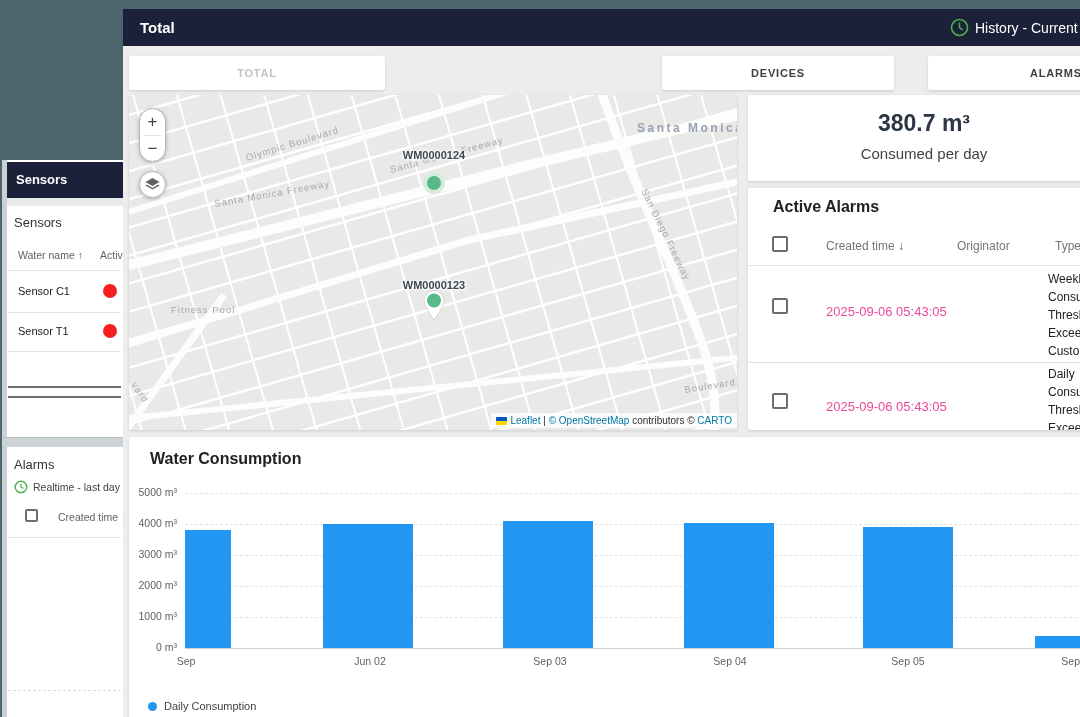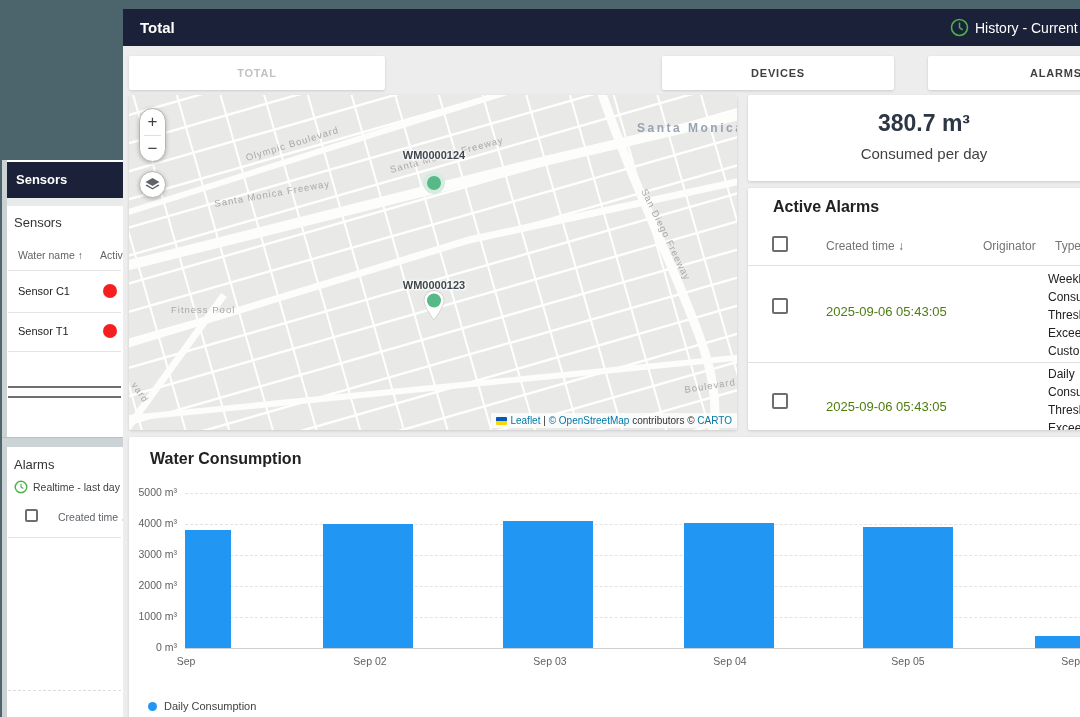--- a/index.html
+++ b/index.html
@@ -59,21 +59,21 @@
 
   
   #consumption-card{left:625px;top:86px;width:352px;height:86px;text-align:center;}
   #consumption-value{position:absolute;left:0;top:15px;width:352px;font-size:23px;font-weight:bold;color:#2c3644;}
   #consumption-label{position:absolute;left:0;top:50px;width:352px;font-size:15px;color:#424242;}
   #alarms-card{left:625px;top:179px;width:352px;height:242px;overflow:hidden;}
   #alarms-title{left:25px;top:10px;font-size:16px;font-weight:bold;color:#212121;}
   .al-th{font-size:12px;color:#757575;white-space:nowrap;}
   .checkbox{width:16px;height:16px;border:2px solid #6e6e6e;border-radius:2px;background:#fff;cursor:pointer;}
   .al-divider{left:0;height:1px;width:352px;background:#e0e0e0;}
-  .al-time{font-size:13px;color:#4d7c0f;white-space:nowrap;}
+  .al-time{font-size:13px;color:#ec4899;white-space:nowrap;}
   .al-type{font-size:12px;color:#212121;width:30px;line-height:18px;overflow:visible;}
 
   
   #chart-card{left:6px;top:428px;width:1049px;height:300px;}
   #chart-title{left:21px;top:13px;font-size:16px;font-weight:bold;color:#212121;text-align:center;}
   .gridline{position:absolute;left:56px;right:6px;height:0;border-top:1px dashed #e3e3e3;}
   .gridline.zero{border-top:1px solid #cfcfcf;}
   .ytick{position:absolute;left:0;width:48px;text-align:right;font-size:10.5px;color:#616161;}
   .bar{position:absolute;background:#2196f3;cursor:pointer;}
   .xtick{position:absolute;width:70px;text-align:center;font-size:10.5px;color:#616161;}
@@ -269,21 +269,21 @@
       <div id="consumption-label">Consumed per day</div>
     </div>
 
     <div class="abs card" id="alarms-card">
       <div class="abs" id="alarms-title">Active Alarms</div>
       <div class="abs checkbox" style="left:24px;top:48px;"></div>
       <div class="abs al-th" style="left:78px;top:51px;">
         <span>Created time</span>
         <span style="color:#616161;">↓</span>
       </div>
-      <div class="abs al-th" style="left:235px;top:51px;text-align:center;">Originator</div>
+      <div class="abs al-th" style="left:209px;top:51px;text-align:center;">Originator</div>
       <div class="abs al-th" style="left:307px;top:51px;">Type</div>
       <div class="abs al-divider" style="top:77px;"></div>
 
       <div class="abs" style="left:0;top:78px;width:352px;height:96px;">
         <div class="abs checkbox" style="left:24px;top:32px;"></div>
         <div class="abs al-time" style="left:78px;top:38px;">2025-09-06 05:43:05</div>
         <div class="abs al-type" style="left:300px;top:4px;">Weekly Consumption Threshold Exceeded Custom</div>
       </div>
       <div class="abs al-divider" style="top:174px;"></div>
 
@@ -305,21 +305,21 @@
           <div class="ytick" style="top: 142px;">2000 m³</div>
           <div class="gridline" style="top: 118px;"></div>
           <div class="ytick" style="top: 111px;">3000 m³</div>
           <div class="gridline" style="top: 87px;"></div>
           <div class="ytick" style="top: 80px;">4000 m³</div>
           <div class="gridline" style="top: 56px;"></div>
           <div class="ytick" style="top: 49px;">5000 m³</div>
           <div class="bar" style="left: 56px; width: 46px; top: 93px; height: 118px; background: rgb(33, 150, 243);"></div>
           <div class="xtick" style="left: 22px; top: 218px;">Sep</div>
           <div class="bar" style="left: 194px; width: 90px; top: 87px; height: 124px; background: rgb(33, 150, 243);"></div>
-          <div class="xtick" style="left: 206px; top: 218px;">Sep 02</div>
+          <div class="xtick" style="left: 206px; top: 218px;">Jun 02</div>
           <div class="bar" style="left: 374px; width: 90px; top: 84px; height: 127px; background: rgb(33, 150, 243);"></div>
           <div class="xtick" style="left: 386px; top: 218px;">Sep 03</div>
           <div class="bar" style="left: 555px; width: 90px; top: 86px; height: 125px; background: rgb(33, 150, 243);"></div>
           <div class="xtick" style="left: 566px; top: 218px;">Sep 04</div>
           <div class="bar" style="left: 734px; width: 90px; top: 90px; height: 121px; background: rgb(33, 150, 243);"></div>
           <div class="xtick" style="left: 744px; top: 218px;">Sep 05</div>
           <div class="bar" style="left: 906px; width: 90px; top: 199px; height: 12px; background: rgb(33, 150, 243);"></div>
           <div class="xtick" style="left: 914px; top: 218px;">Sep 06</div>
         </div>
       <div class="abs" id="legend">

